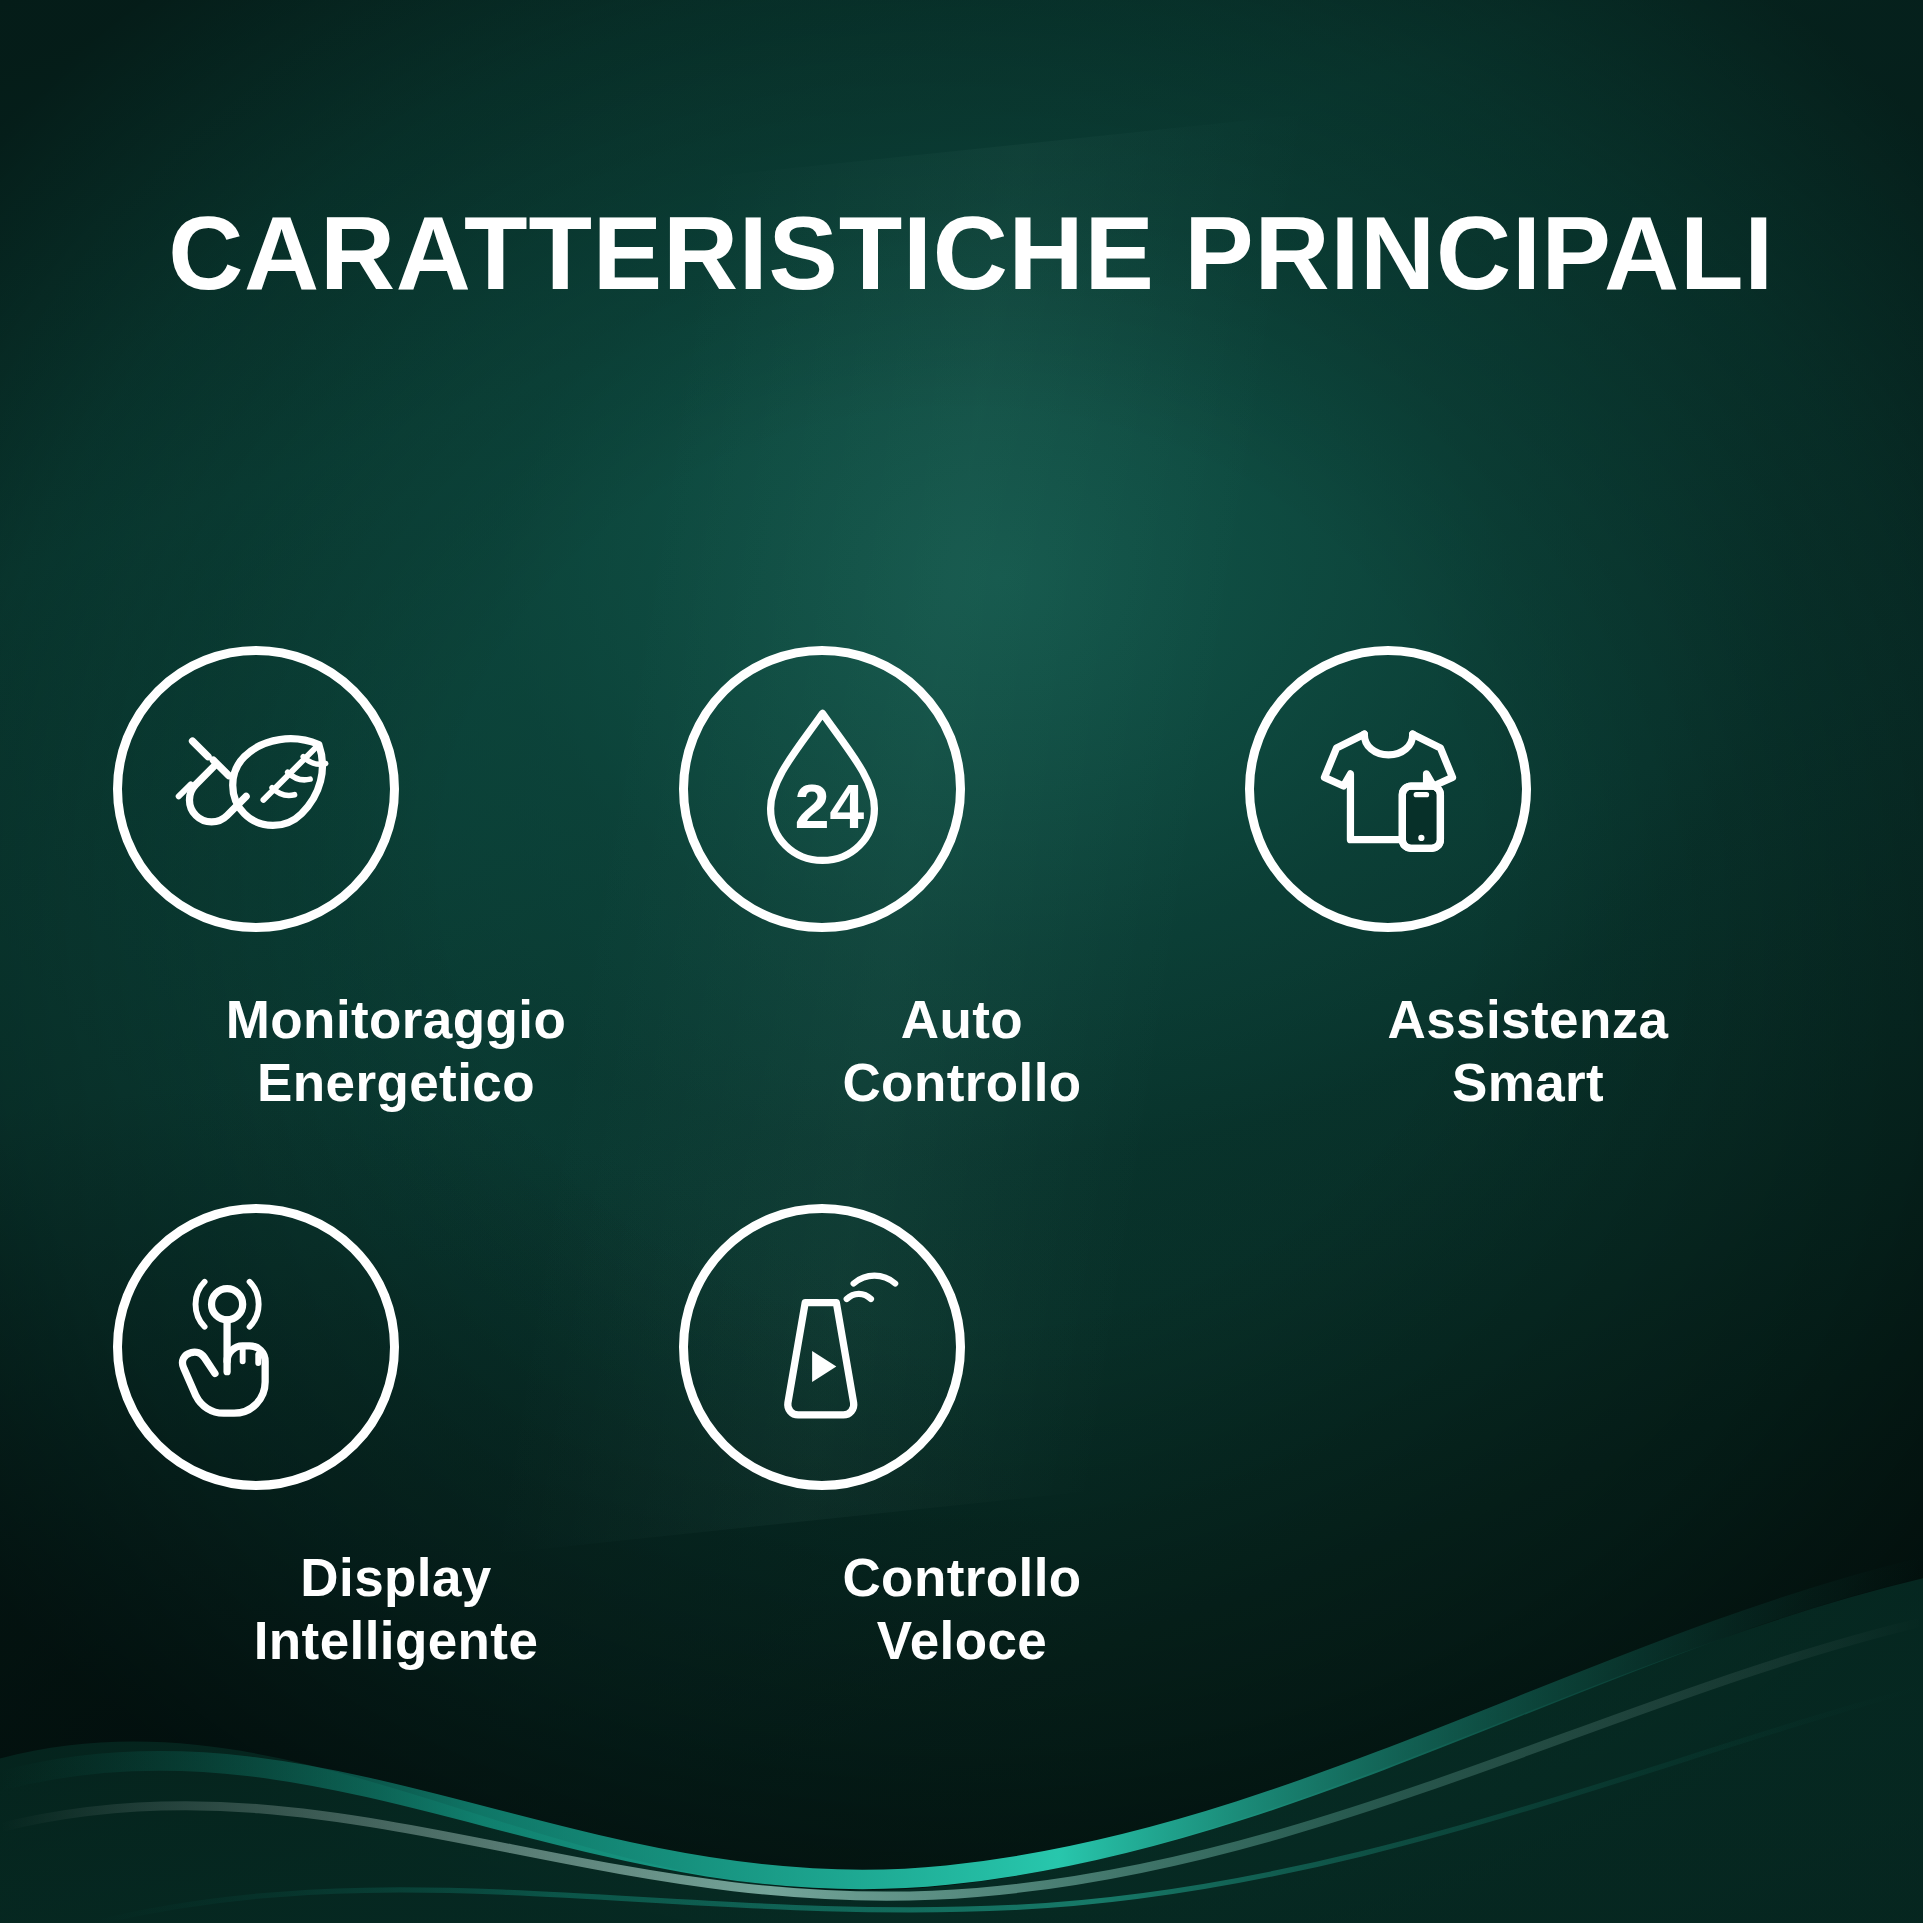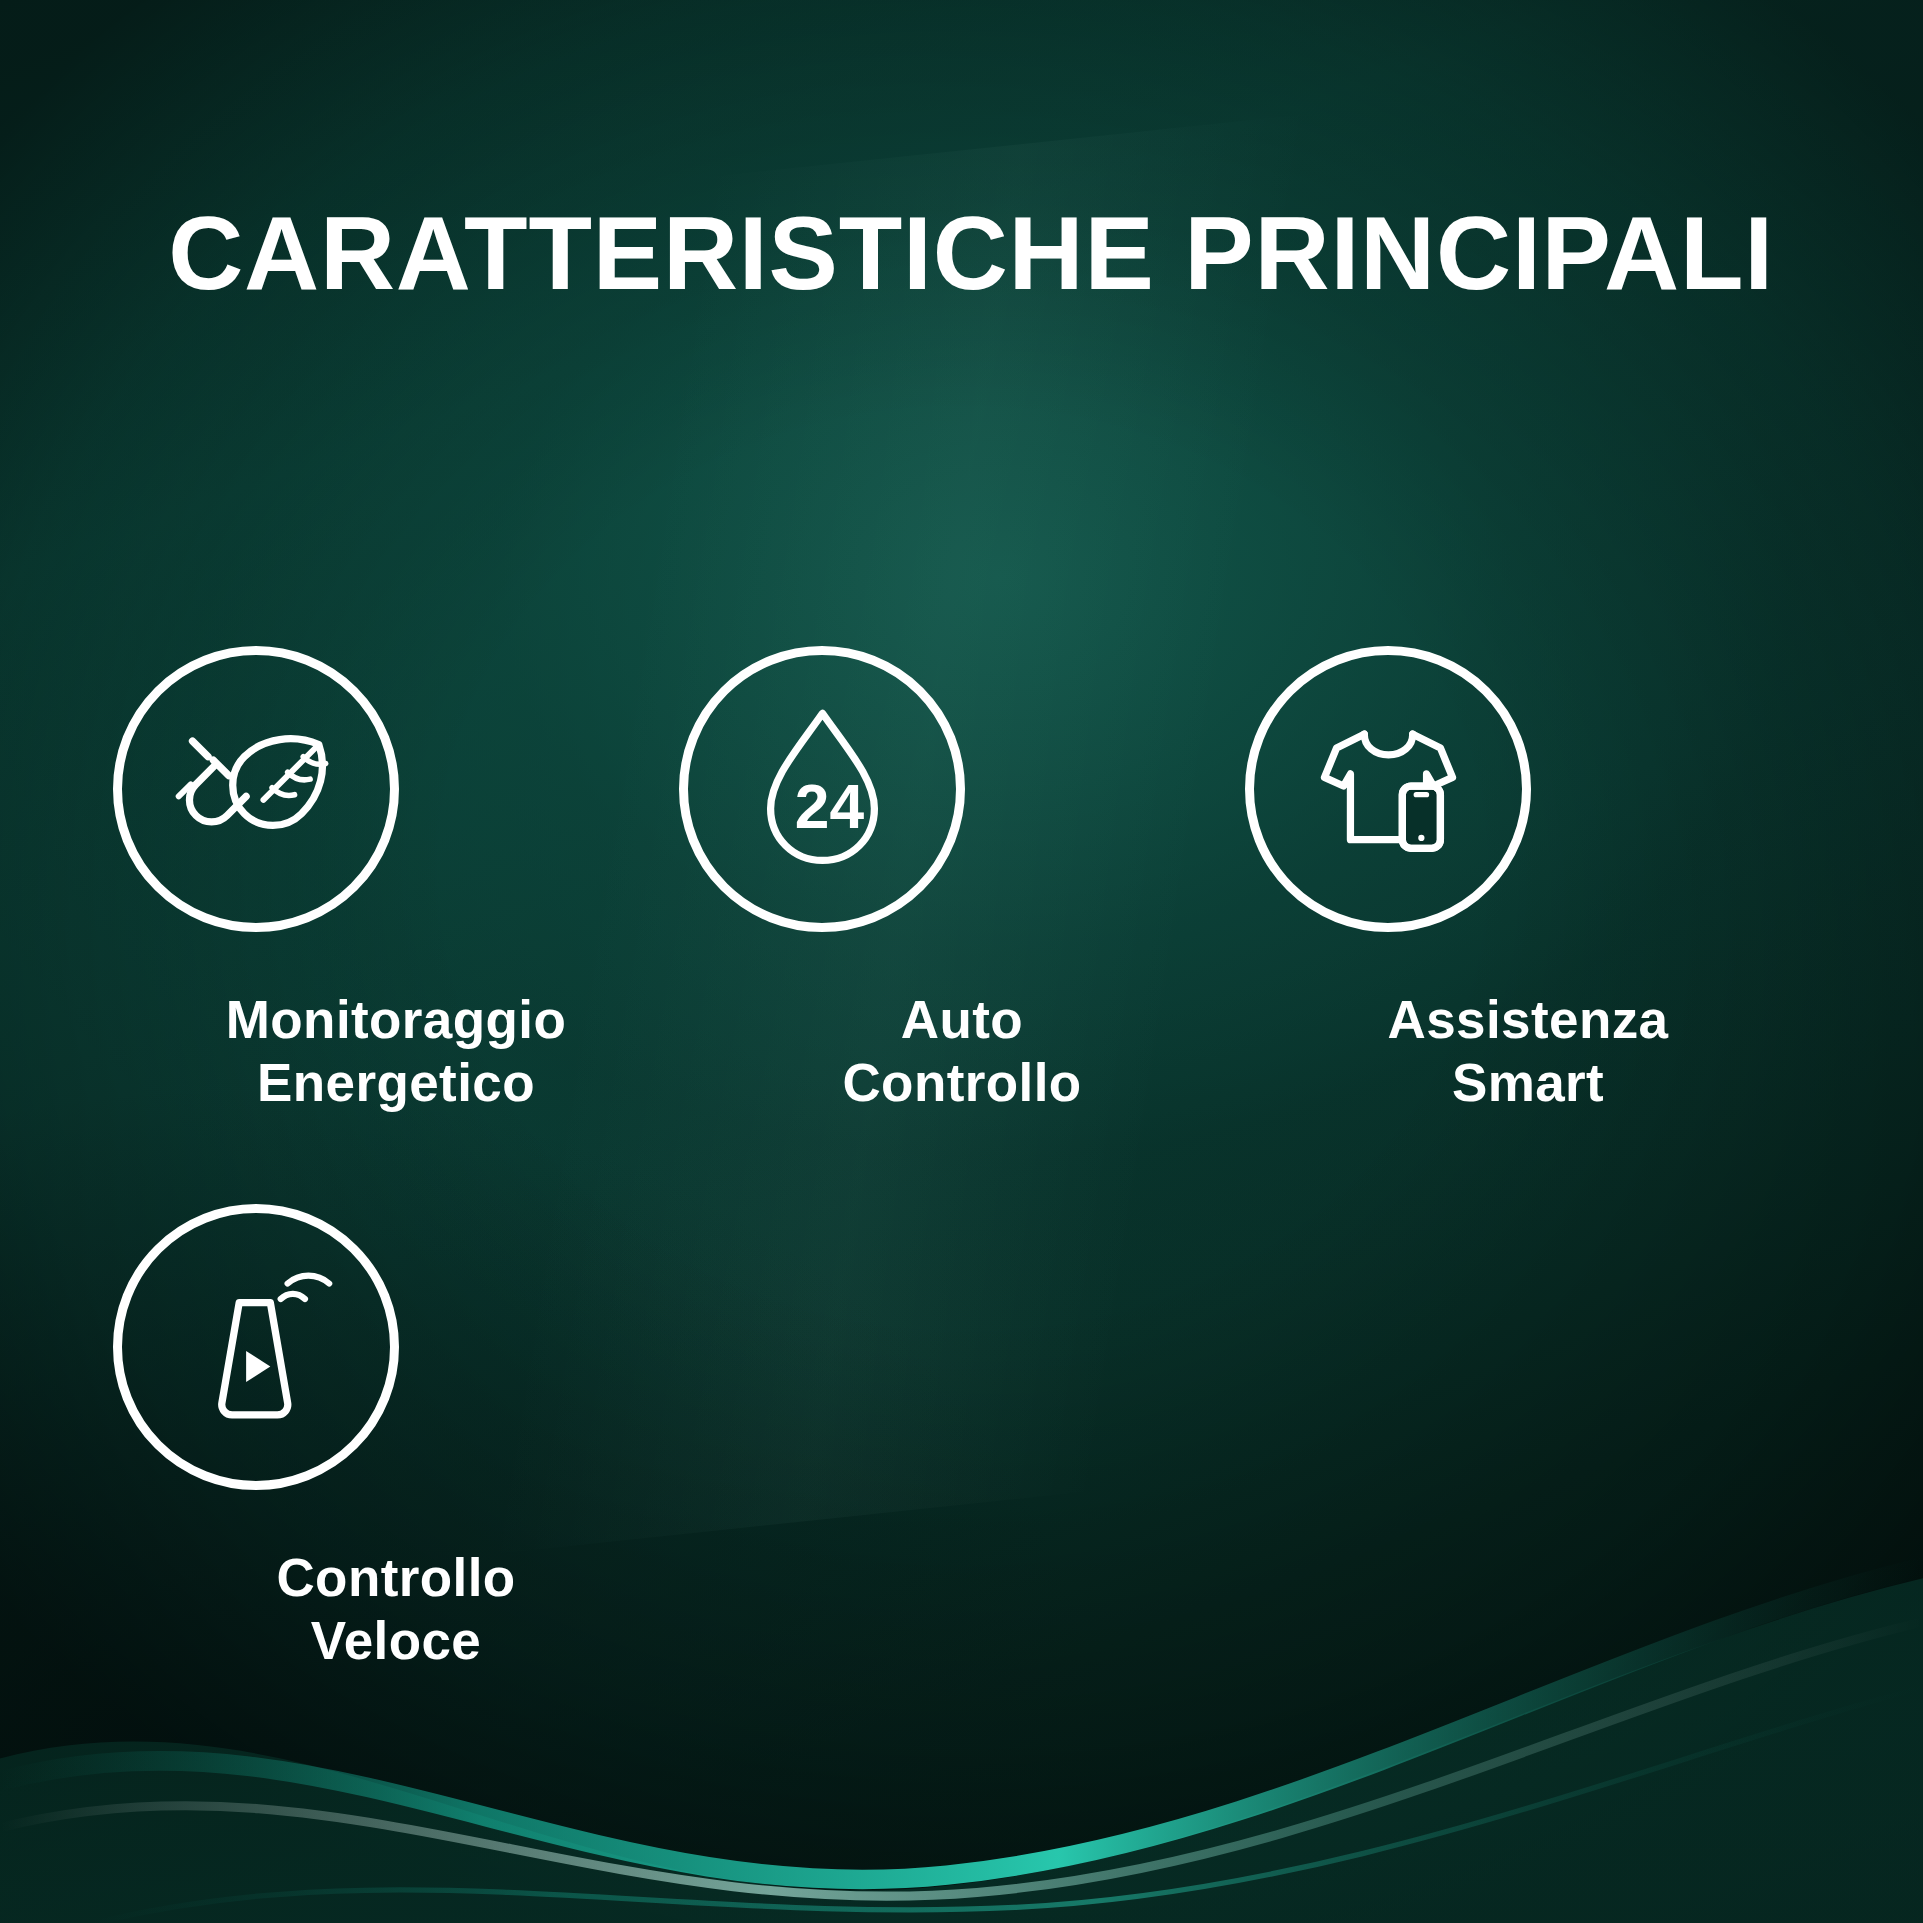--- a/index.html
+++ b/index.html
@@ -193,20 +193,37 @@
         <rect x="58" y="48" width="22" height="36" rx="5" fill="#073029"></rect>
         <rect x="58" y="48" width="22" height="36" rx="5"></rect>
         <path d="M66 53h6" stroke-width="3"></path>
         <circle cx="69" cy="78" r="1.8" fill="#ffffff" stroke="none"></circle>
       </svg>
     </div>
     <div class="feature-label">Assistenza
 Smart</div>
   </div>
 
+  <div class="feature">
+    <div class="icon-circle">
+      <svg viewBox="0 0 100 100" fill="none" stroke="#ffffff" stroke-width="4.2" stroke-linecap="round" stroke-linejoin="round">
+
+        <circle cx="33" cy="25" r="9"></circle>
+        <path d="M20 12c-7 7-7 19 0 26" stroke-width="3.4"></path>
+        <path d="M46 12c7 7 7 19 0 26" stroke-width="3.4"></path>
+
+        <path d="M33 34v30"></path>
+        <path d="M33 58c0-5 4-9 9-9h4c5 0 9 4 9 9v12c0 10-8 18-18 18h-6c-7 0-13-4-16-10L8 62c-2-4 0-8 4-9 3-1 6 0 8 3l6 9"></path>
+        <path d="M42 58v-7" stroke-width="3.4"></path>
+        <path d="M51 59v-5" stroke-width="3.4"></path>
+      </svg>
+    </div>
+    <div class="feature-label">Display
+Intelligente</div>
+  </div>
 
   <div class="feature">
     <div class="icon-circle">
       <svg viewBox="0 0 100 100" fill="none" stroke="#ffffff" stroke-width="4.2" stroke-linecap="round" stroke-linejoin="round">
 
         <path d="M40 24h18l10 58a6 6 0 0 1-6 7H36a6 6 0 0 1-6-7l10-58z"></path>
 
         <path d="M44 52l14 9-14 9V52z" fill="#ffffff" stroke="none"></path>
 
         <path d="M64 22c4-4 10-4 14 0" stroke-width="3.6"></path>

